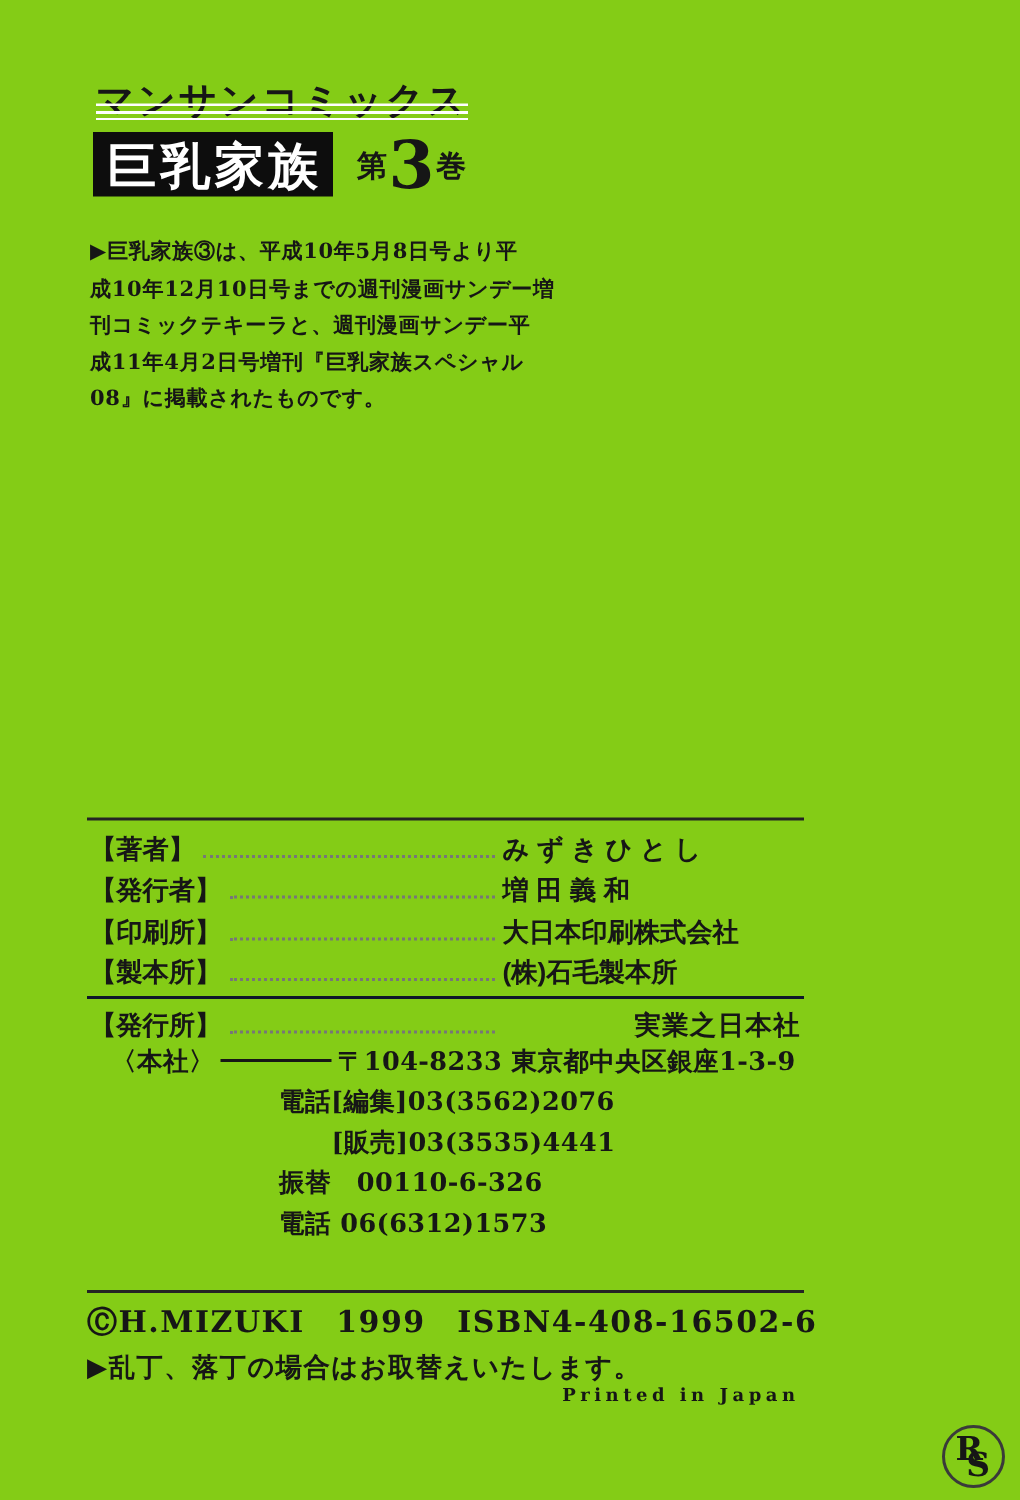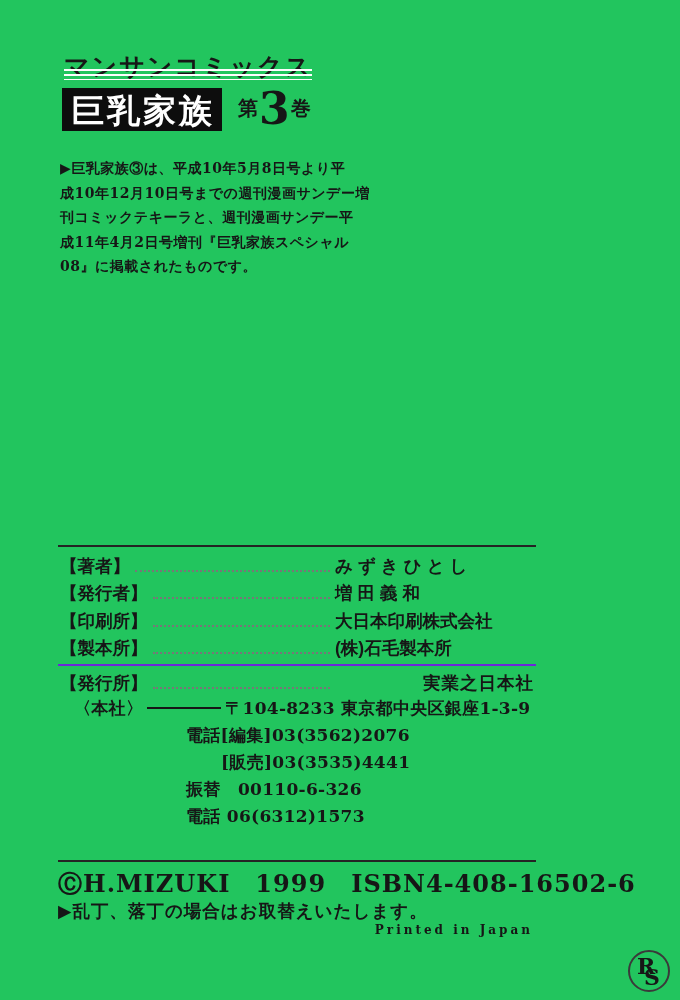--- a/index.html
+++ b/index.html
@@ -1,34 +1,34 @@
 <!DOCTYPE html>
 <html><head>
 <meta charset="utf-8">
 <style>
   * { margin:0; padding:0; box-sizing:border-box; }
   html,body { background:#888; }
   .page {
     position:relative; width:680px; height:1000px;
-    background:#22c55e; color:#161616; overflow:hidden;
+    background:#84cc16; color:#161616; overflow:hidden;
     font-family:"Liberation Sans", sans-serif;
   }
 
   
   .series-logo {
     position:absolute; left:64px; top:50px;
     font-size:25px; font-weight:900; letter-spacing:2px;
     font-family:"DejaVu Sans", sans-serif;
   }
   .series-logo .stripes {
     position:absolute; left:0; right:0; top:58%; height:34%;
     background:repeating-linear-gradient(180deg,#fefefe 0 2px,transparent 2px 5px);
     pointer-events:none;
   }
-  .title-row { position:absolute; left:62px; top:88px; display:flex; }
+  .title-row { position:absolute; left:62px; top:88px; display:flex; align-items:flex-end; }
   .title-box {
     background:#0d0d0d; color:#fff; font-weight:900;
     font-size:33px; line-height:1; letter-spacing:3px;
     padding:5px 7px 4px 9px; height:43px; display:flex; align-items:center;
     font-family:"DejaVu Sans", sans-serif;
   }
   .volume { display:flex; align-items:center; margin-left:16px; margin-bottom:2px; font-weight:900; }
   .volume .small { font-size:20px; }
   .volume .big   { font-size:44px; line-height:0.85; margin:0 1px; font-family:"DejaVu Serif", serif; }
 
@@ -36,21 +36,21 @@
   .intro {
     position:absolute; left:60px; top:156px; width:345px;
     font-family:"DejaVu Serif", serif; font-weight:700;
     font-size:14px; line-height:24.5px; letter-spacing:0.5px;
     white-space:nowrap;
   }
 
   
   .credits {
     position:absolute; left:58px; top:545px; width:478px;
-    border-top:2px solid #242424; border-bottom:2px solid #6d28d9;
+    border-top:2px solid #242424; border-bottom:2px solid #0f172a;
     padding:3px 2px 4px 2px;
   }
   .credit-row { display:flex; align-items:flex-end; height:27.5px; font-weight:700; font-size:17.5px; }
   .credit-row .label { white-space:nowrap; }
   .credit-row .leader { flex:1; border-bottom:2px dotted #777; margin:0 5px 6px 5px; }
   .credit-row .value { width:199px; white-space:nowrap; }
   .credit-row .value.spaced { letter-spacing:5px; }
 
   
   .publisher { position:absolute; left:58px; top:667px; width:478px; }
@@ -69,21 +69,21 @@
     display:inline-block; height:2px; background:#161616;
     vertical-align:middle; margin:0 4px 4px 4px;
   }
   .addr-dash.long  { width:74px; }
   .addr-dash.short { width:48px; }
 
   
   .bottom-rule { position:absolute; left:58px; top:860px; width:478px; height:2px; background:#242424; }
   .copyright {
     position:absolute; left:58px; top:868px;
-    font-family:"DejaVu Serif", serif; font-weight:700; font-size:24px; letter-spacing:1px;
+    font-family:"DejaVu Serif", serif; font-weight:700; font-size:20px; letter-spacing:1px;
     white-space:nowrap;
   }
   .notice {
     position:absolute; left:58px; top:899px;
     font-family:"DejaVu Serif", serif; font-weight:700; font-size:17.5px; letter-spacing:1px;
     white-space:nowrap;
   }
   .printed {
     position:absolute; right:147px; top:923px;
     font-family:"DejaVu Serif", serif; font-weight:700; font-size:12px; letter-spacing:3px;

